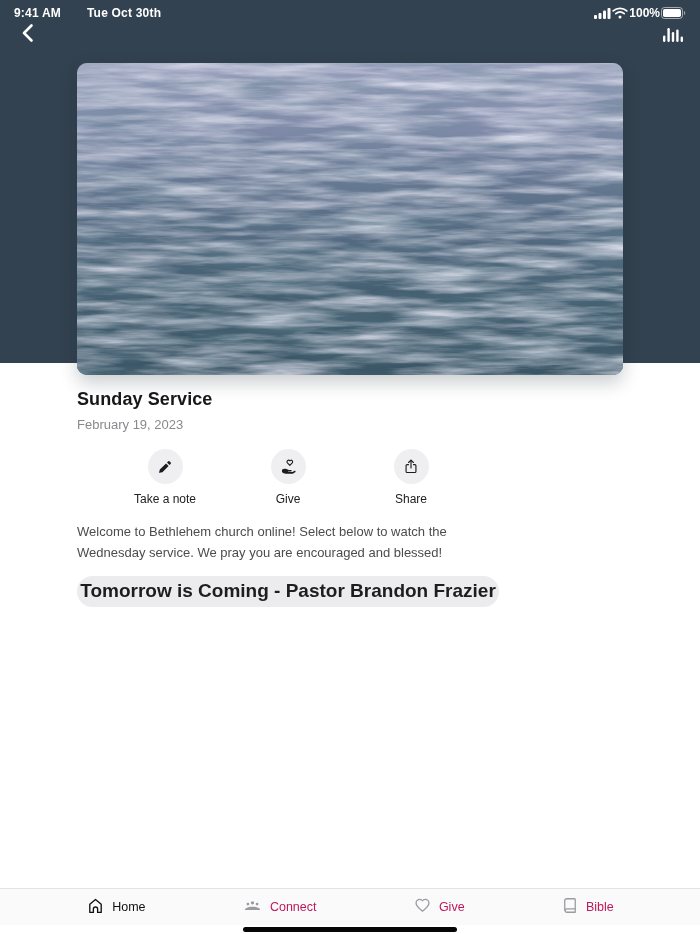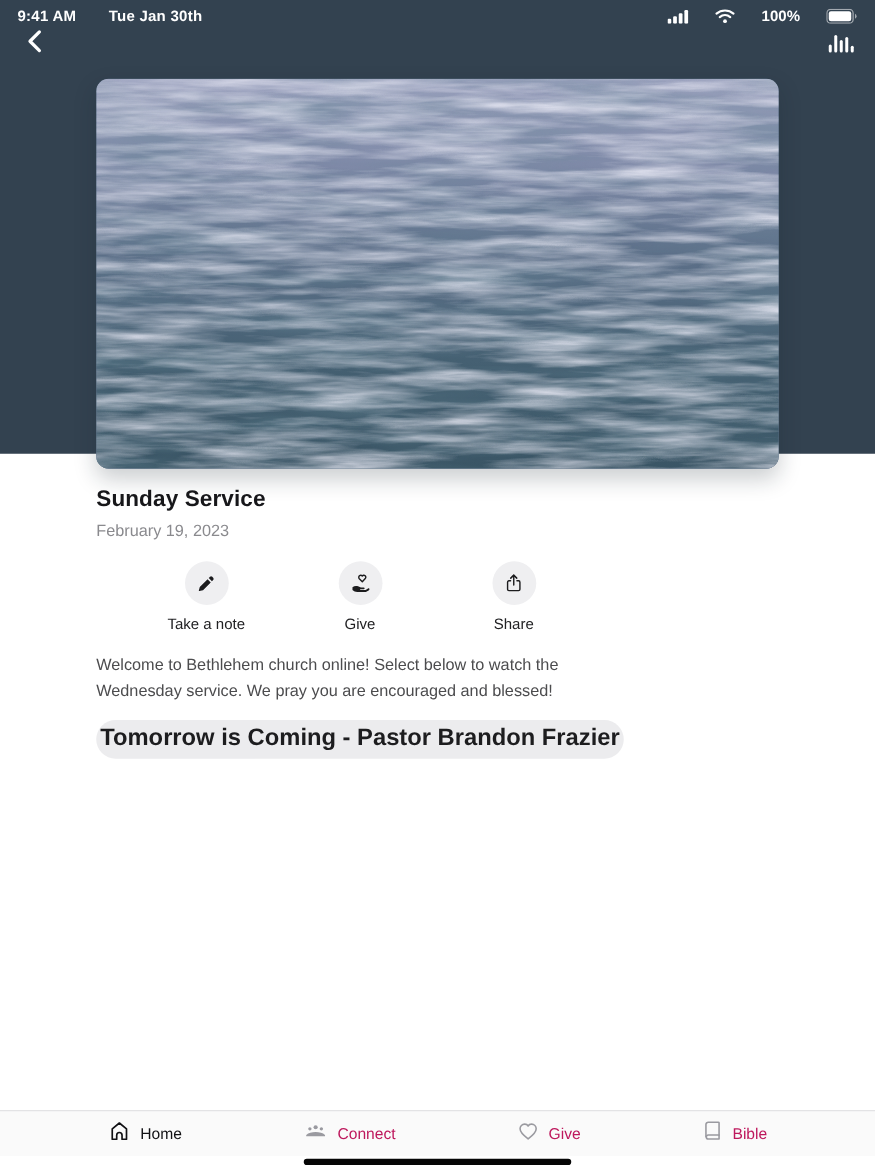--- a/index.html
+++ b/index.html
@@ -18,21 +18,21 @@
     position:absolute; top:0; left:0; width:700px; height:363px;
     background:#334250;
   }
   .status-bar {
     position:absolute; top:0; left:0; right:0; height:22px;
     display:flex; align-items:center; justify-content:space-between;
     padding:4px 14px 0 14px;
     color:#ffffff;
   }
   .status-left { display:flex; gap:26px; font-size:12px; font-weight:700; letter-spacing:.2px; }
-  .status-right { display:flex; align-items:center; gap:21px; font-size:12px; font-weight:600; }
+  .status-right { display:flex; align-items:center; gap:1px; font-size:12px; font-weight:600; }
   .status-right svg { display:block; }
 
   .nav-row {
     position:absolute; top:20px; left:0; right:0; height:30px;
     display:flex; align-items:center; justify-content:space-between;
     padding:0 13px 0 13px;
   }
   .icon-btn { width:30px; height:30px; display:flex; align-items:center; justify-content:center; cursor:pointer; }
 
   
@@ -94,21 +94,21 @@
 </style>
 </head>
 <body>
 
 <div class="screen">
 
   <div class="header">
     <div class="status-bar">
       <div class="status-left">
         <span>9:41 AM</span>
-        <span>Tue Jan 30th</span>
+        <span>Tue Oct 30th</span>
       </div>
       <div class="status-right">
         <span>
           <svg width="17" height="11" viewBox="0 0 17 11">
             <rect x="0" y="7" width="3" height="4" rx="1" fill="#fff"></rect>
             <rect x="4.5" y="5" width="3" height="6" rx="1" fill="#fff"></rect>
             <rect x="9" y="2.6" width="3" height="8.4" rx="1" fill="#fff"></rect>
             <rect x="13.5" y="0" width="3" height="11" rx="1" fill="#fff"></rect>
           </svg>
         </span>

